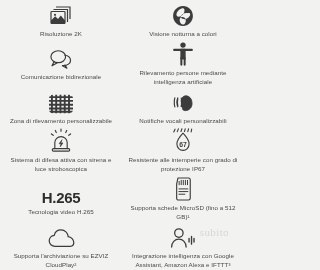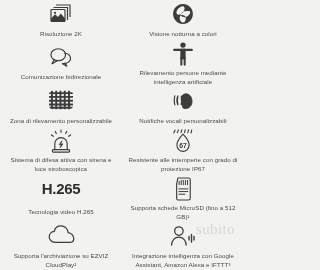--- a/index.html
+++ b/index.html
@@ -28,21 +28,21 @@
     flex-direction: column;
     align-items: center;
     justify-content: center;
     text-align: center;
     padding: 1px 6px 2px 6px;
     box-sizing: border-box;
   }
   .feature-icon {
     height: 24px;
     display: flex;
-    align-items: flex-start;
+    align-items: flex-end;
     justify-content: center;
     margin-bottom: 3px;
     color: #3c3c3c;
   }
   .feature-icon svg {
     display: block;
   }
   .feature-label {
     font-size: 6.2px;
     line-height: 1.45;
@@ -52,23 +52,23 @@
   }
   .text-icon {
     font-size: 15px;
     font-weight: bold;
     color: #2e2e2e;
     letter-spacing: -0.3px;
     line-height: 1;
   }
   .watermark {
     position: absolute;
-    right: 9px;
+    right: 15px;
     bottom: 32px;
-    font-size: 15px;
+    font-size: 11px;
     color: rgba(150,150,150,0.30);
     letter-spacing: 0.4px;
     pointer-events: none;
     font-family: "Liberation Serif", serif;
   }
 </style>
 </head>
 <body>
 
 <div class="feature-grid">

